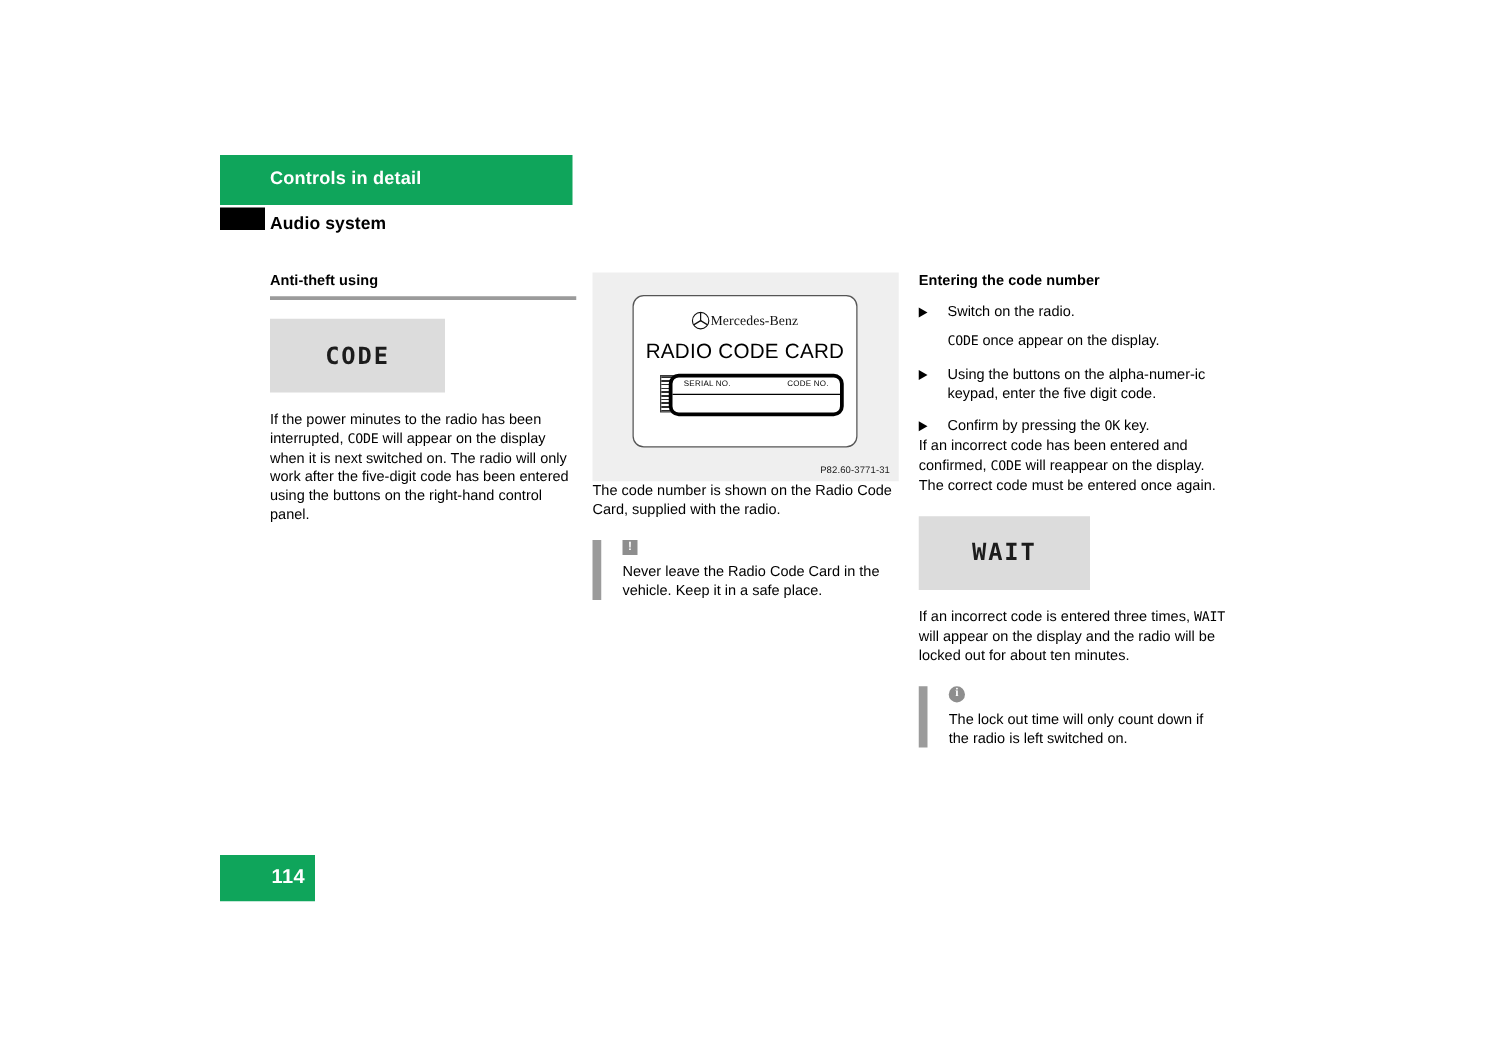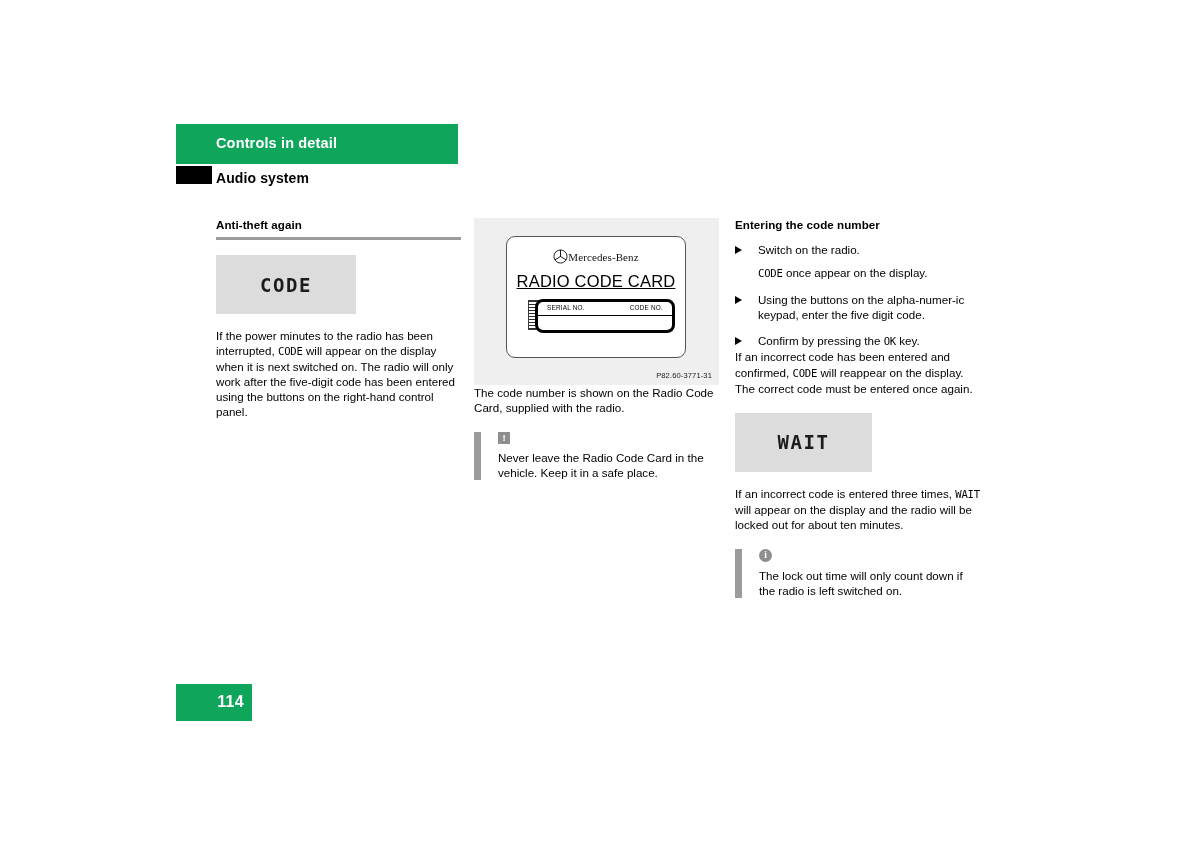--- a/index.html
+++ b/index.html
@@ -162,21 +162,20 @@
   .card-title {
     position: absolute;
     left: 0;
     top: 35px;
     width: 100%;
     text-align: center;
     font-size: 16.5px;
     font-weight: normal;
     color: #000;
     letter-spacing: 0.2px;
-    text-decoration: underline;
   }
   .mag-strip {
     position: absolute;
     left: 21px;
     top: 63px;
     width: 13px;
     height: 30px;
     background: repeating-linear-gradient(
       to bottom,
       #2b2b2b 0px, #2b2b2b 1.2px,
@@ -321,21 +320,21 @@
 <div id="page">
 
   <div class="header-block">
     <div class="header-green"></div>
     <div class="header-title">Controls in detail</div>
   </div>
   <div class="header-blacksq"></div>
   <div class="header-sub">Audio system</div>
 
   <div class="col col-left">
-    <div class="sec-title">Anti-theft again</div>
+    <div class="sec-title">Anti-theft using</div>
     <div class="rule"></div>
 
     <div class="lcd-box" id="code-display">
       <span class="lcd-text">CODE</span>
     </div>
 
     <p class="body" style="margin-top:14px;"><span>If the power minutes to the radio has been interrupted, </span><span class="lcd-inline">CODE</span><span> will appear on the display when it is next switched on. The radio will only work after the five-digit code has been entered using the buttons on the right-hand control panel.</span></p>
   </div>
 
   <div class="col col-mid">

